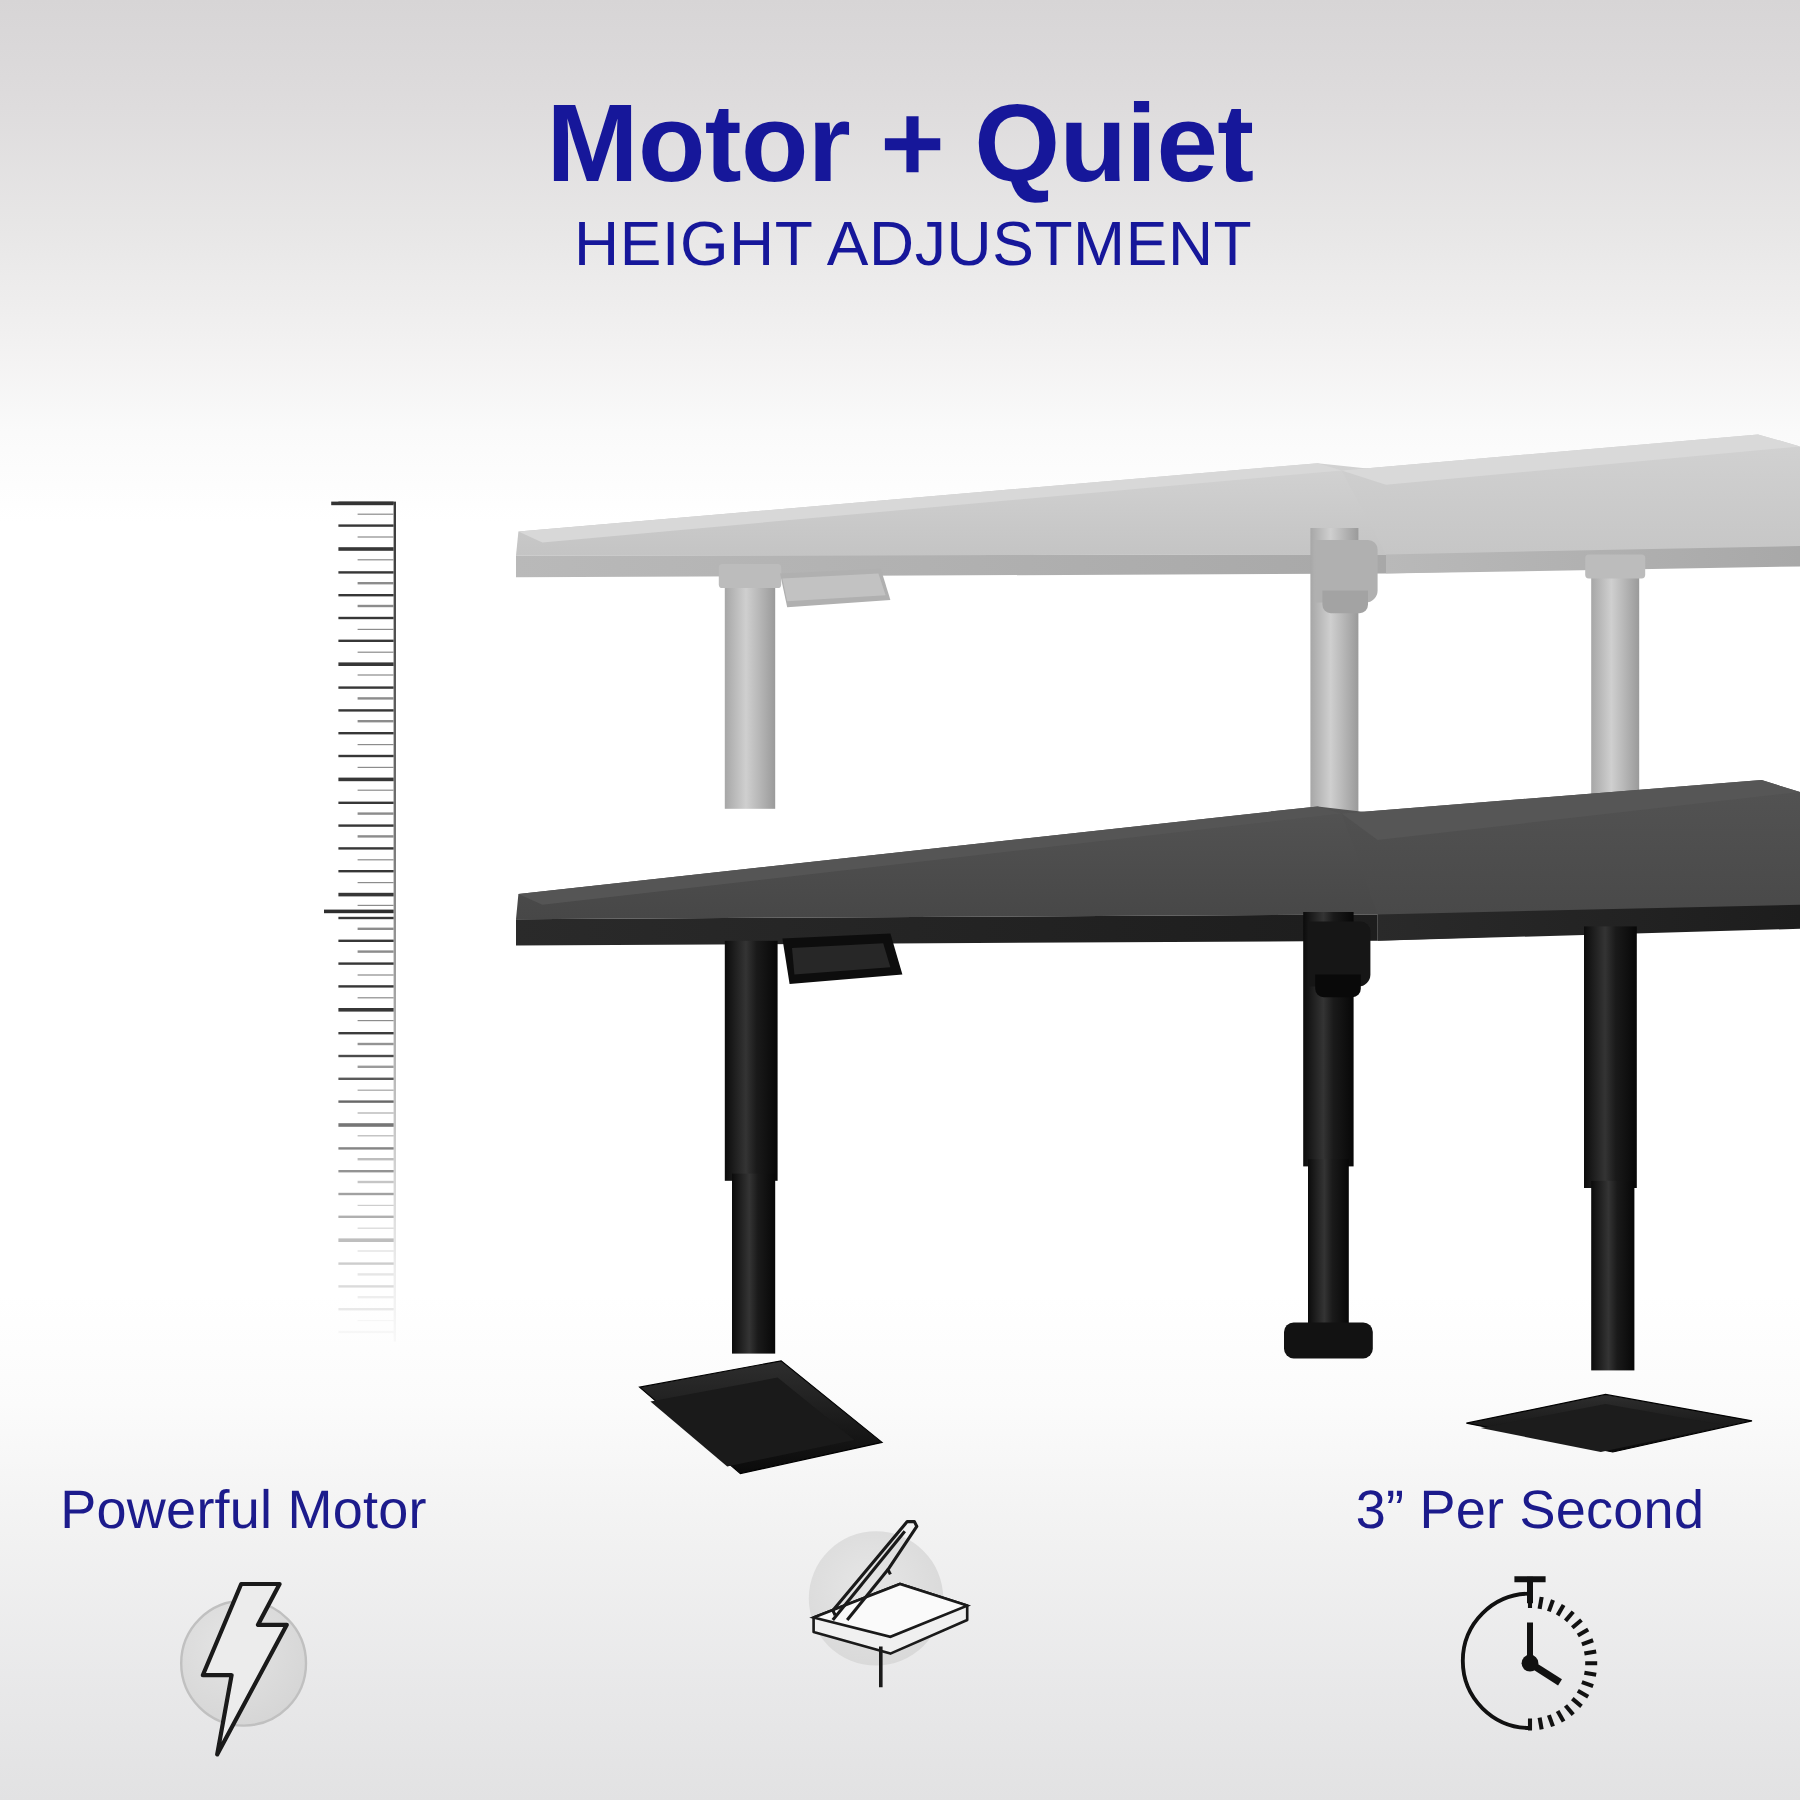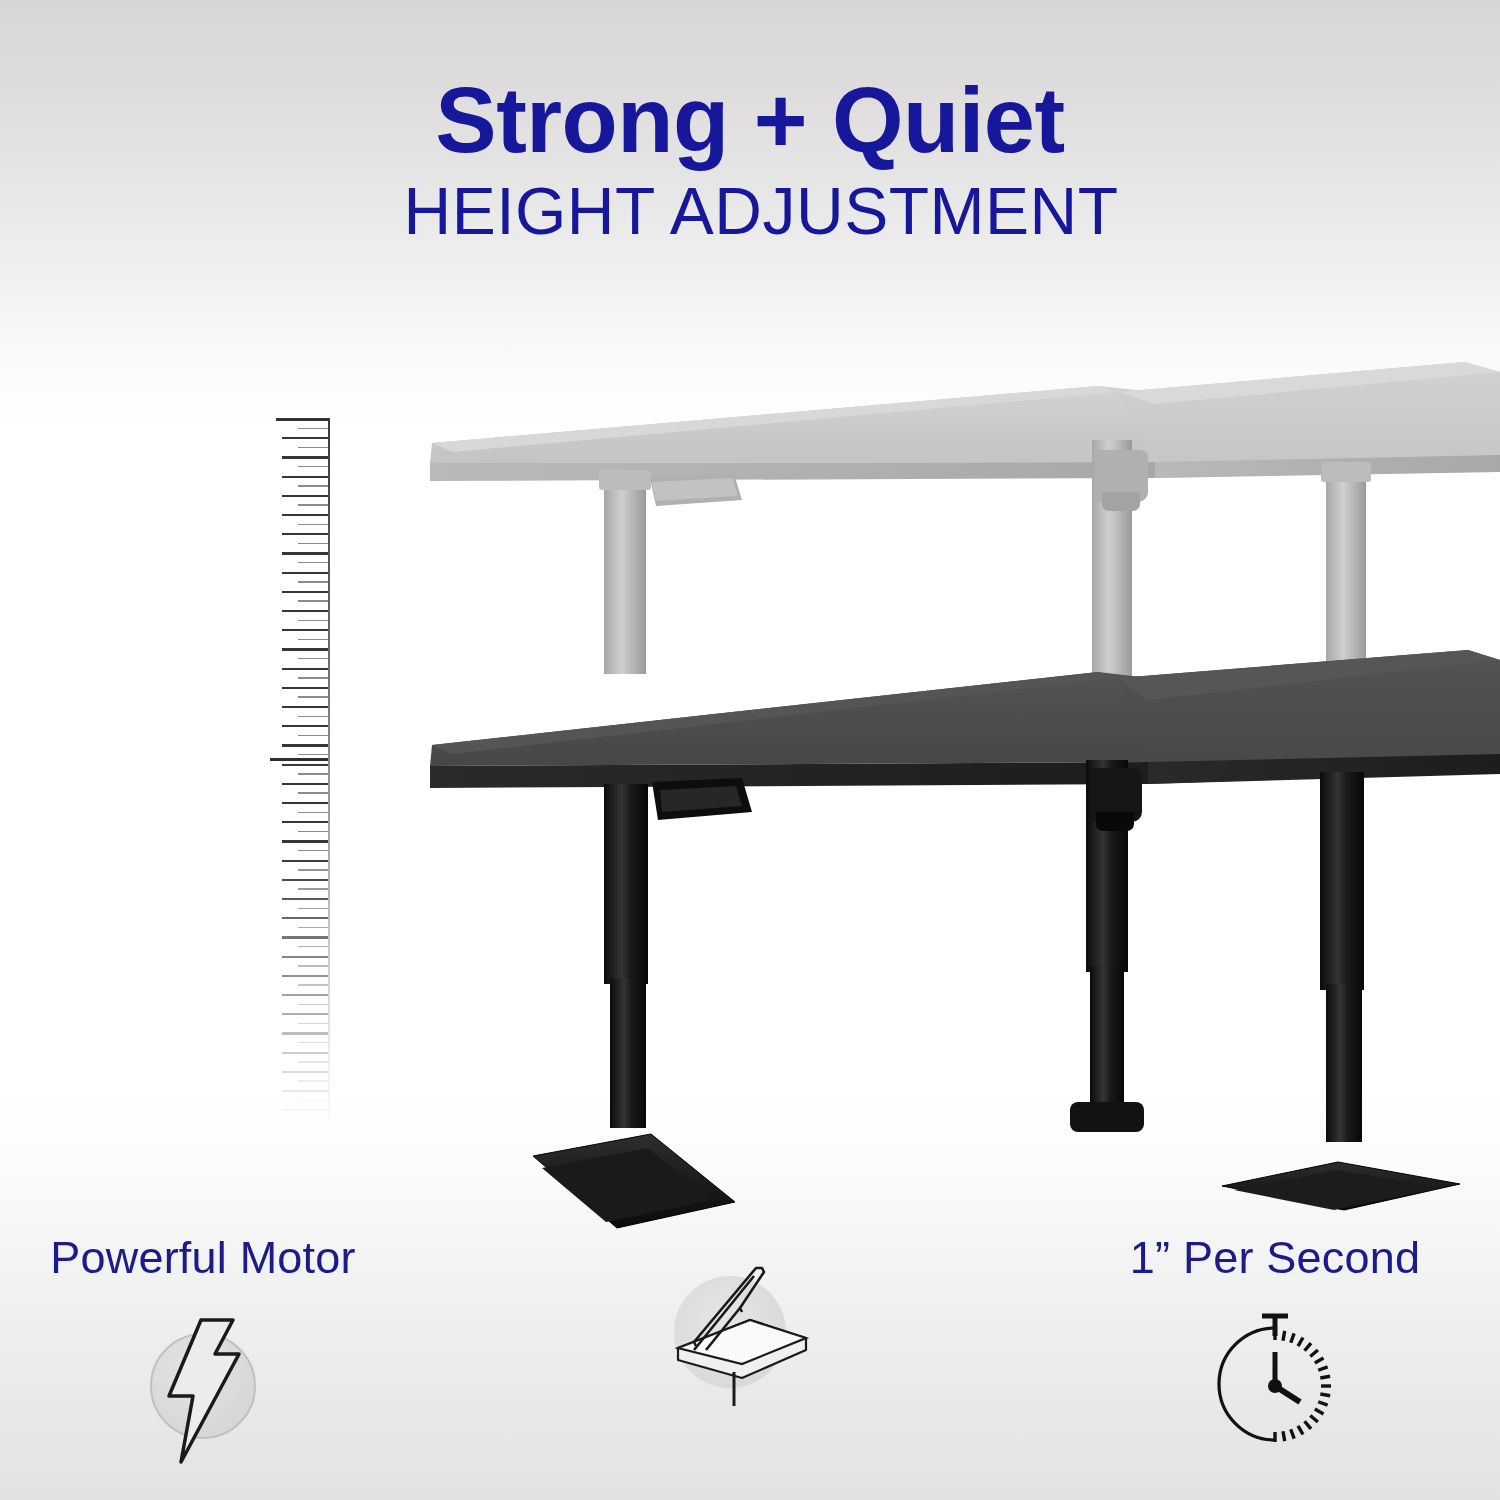--- a/index.html
+++ b/index.html
@@ -13,21 +13,21 @@
     background:
       linear-gradient(180deg,#d7d5d6 0%, #dedcdd 6%, #e8e7e7 13%, #f2f1f1 19%, #fafafa 24%, #ffffff 29%, #ffffff 72%, #fbfbfb 78%, #f2f2f2 85%, #e9e9ea 93%, #e2e2e3 100%);
   }
   
   .headwrap{position:absolute;left:0;top:74px;width:1500px;text-align:center;}
   .title1{
     font-size:92px;line-height:1.0;font-weight:700;color:#16179a;
     letter-spacing:-0.5px;
   }
   .title2{
-    font-size:66px;line-height:1.0;font-weight:400;color:#16179a;
+    font-size:52px;line-height:1.0;font-weight:400;color:#16179a;
     letter-spacing:0.5px;margin-top:12px;margin-left:22px;
   }
   
   #rulerBox{position:absolute;left:268px;top:418px;width:62px;height:715px;}
   #rulerBox .spine{
     position:absolute;right:0;top:0;width:2px;height:700px;
     background:linear-gradient(180deg,#3a3a3a 0%,#6d6d6d 35%,#b9b9b9 68%,#eeeeee 92%,#f8f8f8 100%);
   }
   #rulerBox .ticks{position:absolute;right:2px;top:0;width:60px;height:715px;}
   .tk{position:absolute;right:0;background:#555;}
@@ -47,21 +47,21 @@
   #f2{left:515px;}
   #f3{left:1060px;}
   .ficon svg{display:block;margin:0 auto;}
 </style>
 </head>
 <body>
 
 <div id="stage">
 
   <div class="headwrap">
-    <div class="title1">Strong + Quiet</div>
+    <div class="title1">Motor + Quiet</div>
     <div class="title2">HEIGHT ADJUSTMENT</div>
   </div>
 
   <svg id="desks" viewBox="0 0 1500 1500">
     <defs>
       <linearGradient id="gTopLightA" x1="0" y1="0" x2="0" y2="1">
         <stop offset="0" stop-color="#d2d2d2"></stop>
           <stop offset="1" stop-color="#c4c4c4"></stop>
       </linearGradient>
       <linearGradient id="gTopLightB" x1="0" y1="0" x2="1" y2="0">
@@ -276,21 +276,21 @@
         <line x1="104" y1="118" x2="104" y2="152" stroke="#1a1a1a" stroke-width="3"></line>
 
         <polyline points="66,92 64,88 126,14 132,14 134,18 110,54 112,58" fill="none" stroke="#1a1a1a" stroke-width="2.6" stroke-linejoin="round"></polyline>
         <polyline points="64,96 124,22" fill="none" stroke="#1a1a1a" stroke-width="2.6"></polyline>
         <polyline points="110,54 76,96" fill="none" stroke="#1a1a1a" stroke-width="2.6"></polyline>
       </svg>
     </div>
   </div>
 
   <div class="feat" id="f3">
-    <div class="flabel">1” Per Second</div>
+    <div class="flabel">3” Per Second</div>
     <div class="ficon">
       <svg width="190" height="175" viewBox="0 0 190 175">
         <g id="clockg">
 
           <path d="M95,22 A56,56 0 1 0 95,134" fill="none" stroke="#111" stroke-width="3.2"></path>
 
           <line x1="95" y1="8" x2="95" y2="30" stroke="#111" stroke-width="5"></line>
           <line x1="82" y1="10" x2="108" y2="10" stroke="#111" stroke-width="5"></line>
 
           <line x1="95" y1="46" x2="95" y2="80" stroke="#111" stroke-width="5"></line>

